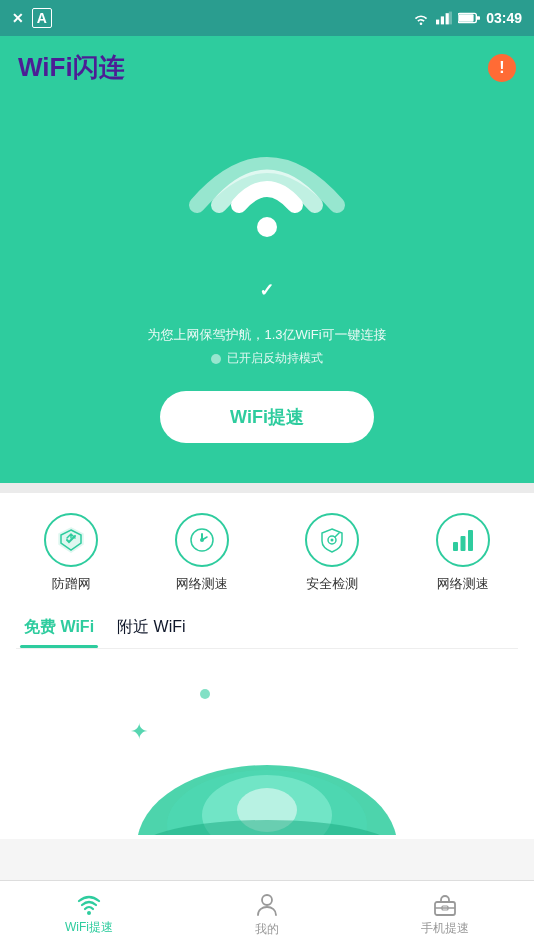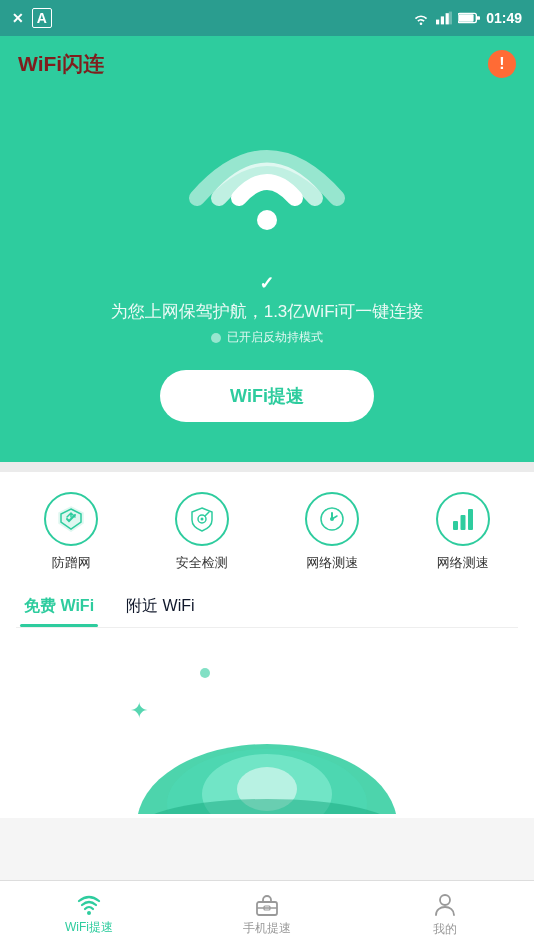--- a/index.html
+++ b/index.html
@@ -36,23 +36,23 @@
 
     
     .header {
       background: #2ecc9e;
       padding: 14px 18px 10px;
       display: flex;
       justify-content: space-between;
       align-items: center;
     }
     .app-title {
-      font-size: 21px;
+      font-size: 26px;
       font-weight: bold;
-      color: #7f1d1d;
+      color: #4c1d95;
     }
     .warning-icon {
       width: 28px; height: 28px;
       background: #ff6b35;
       border-radius: 50%;
       display: flex; align-items: center; justify-content: center;
       color: white;
       font-size: 16px;
       font-weight: bold;
     }
@@ -80,22 +80,23 @@
       font-weight: 600;
       margin-bottom: 6px;
     }
     .check-icon {
       color: white;
       font-size: 18px;
     }
 
     .subtitle {
       color: rgba(255,255,255,0.9);
-      font-size: 17px;
+      font-size: 13px;
       margin-bottom: 6px;
+      margin-top: 19px;
     }
 
     .anti-mode-row {
       display: flex;
       align-items: center;
       gap: 6px;
       color: rgba(255,255,255,0.85);
       font-size: 12px;
       margin-bottom: 24px;
     }
@@ -151,21 +152,21 @@
       width: 28px; height: 28px;
     }
     .tool-label {
       font-size: 13px;
       color: #333;
     }
 
     
     .tabs-row {
       display: flex;
-      gap: 24px;
+      gap: 15px;
       padding: 0 4px;
       border-bottom: 1px solid #eee;
       margin-top: 4px;
       text-align: right;
     }
     .tab-item {
       padding: 8px 4px 10px;
       font-size: 16px;
       cursor: pointer;
       position: relative;
@@ -268,21 +269,21 @@
       <rect x="6" y="6" width="4" height="10"></rect>
       <rect x="12" y="2" width="4" height="14"></rect>
       <rect x="16" y="0" width="4" height="16" opacity="0.3"></rect>
     </svg>
 
     <svg width="22" height="12" viewBox="0 0 24 12" fill="white">
       <rect x="0" y="1" width="20" height="10" rx="2" stroke="white" stroke-width="1.5" fill="none"></rect>
       <rect x="1" y="2" width="16" height="8" rx="1" fill="white"></rect>
       <rect x="20" y="4" width="4" height="4" rx="1" fill="white"></rect>
     </svg>
-    <span>01:49</span>
+    <span>03:49</span>
   </div>
 </div>
 
 <div class="header">
   <span class="app-title">WiFi闪连</span>
   <div class="warning-icon">
     <span>!</span>
   </div>
 </div>
 
@@ -328,39 +329,39 @@
           <path d="M10 14l2 2 6-6" stroke="#2ecc9e" stroke-width="2" stroke-linecap="round"></path>
           <path d="M14 8v4M10 12l4-4 4 4" stroke="#2ecc9e" stroke-width="1.5" stroke-linecap="round" fill="none"></path>
         </svg>
       </div>
       <span class="tool-label">防蹭网</span>
     </div>
 
     <div class="tool-item">
       <div class="tool-icon-circle">
         <svg viewBox="0 0 28 28" fill="none">
+          <circle cx="14" cy="14" r="11" stroke="#2ecc9e" stroke-width="1.5"></circle>
+          <path d="M14 14 L14 8" stroke="#2ecc9e" stroke-width="2" stroke-linecap="round"></path>
+          <path d="M14 14 L19 11" stroke="#2ecc9e" stroke-width="1.5" stroke-linecap="round"></path>
+          <circle cx="14" cy="14" r="2" fill="#2ecc9e"></circle>
+        </svg>
+      </div>
+      <span class="tool-label">网络测速</span>
+    </div>
+
+    <div class="tool-item">
+      <div class="tool-icon-circle">
+        <svg viewBox="0 0 28 28" fill="none">
           <path d="M14 3 L24 7 L24 15 Q24 22 14 26 Q4 22 4 15 L4 7 Z" stroke="#2ecc9e" stroke-width="1.5" fill="none"></path>
           <circle cx="14" cy="14" r="4" stroke="#2ecc9e" stroke-width="1.5"></circle>
           <circle cx="14" cy="14" r="1.5" fill="#2ecc9e"></circle>
           <path d="M17 11 L21 7" stroke="#2ecc9e" stroke-width="1.5" stroke-linecap="round"></path>
         </svg>
       </div>
       <span class="tool-label">安全检测</span>
-    </div>
-
-    <div class="tool-item">
-      <div class="tool-icon-circle">
-        <svg viewBox="0 0 28 28" fill="none">
-          <circle cx="14" cy="14" r="11" stroke="#2ecc9e" stroke-width="1.5"></circle>
-          <path d="M14 14 L14 8" stroke="#2ecc9e" stroke-width="2" stroke-linecap="round"></path>
-          <path d="M14 14 L19 11" stroke="#2ecc9e" stroke-width="1.5" stroke-linecap="round"></path>
-          <circle cx="14" cy="14" r="2" fill="#2ecc9e"></circle>
-        </svg>
-      </div>
-      <span class="tool-label">网络测速</span>
     </div>
 
     <div class="tool-item">
       <div class="tool-icon-circle">
         <svg viewBox="0 0 28 28" fill="none">
           <rect x="4" y="16" width="5" height="9" rx="1" fill="#2ecc9e"></rect>
           <rect x="11.5" y="10" width="5" height="15" rx="1" fill="#2ecc9e"></rect>
           <rect x="19" y="4" width="5" height="21" rx="1" fill="#2ecc9e"></rect>
         </svg>
       </div>
@@ -405,30 +406,30 @@
     <svg width="26" height="20" viewBox="0 0 26 20" fill="none">
       <path d="M3 6 Q13 -2 23 6" stroke="#2ecc9e" stroke-width="2.2" stroke-linecap="round" fill="none"></path>
       <path d="M6 10 Q13 4 20 10" stroke="#2ecc9e" stroke-width="2.2" stroke-linecap="round" fill="none"></path>
       <path d="M9 14 Q13 10 17 14" stroke="#2ecc9e" stroke-width="2.2" stroke-linecap="round" fill="none"></path>
       <circle cx="13" cy="18" r="2" fill="#2ecc9e"></circle>
     </svg>
     <span class="nav-label active-nav">WiFi提速</span>
   </div>
 
   <div class="nav-item">
+    <svg width="22" height="24" viewBox="0 0 22 24" fill="none">
+      <circle cx="11" cy="7" r="5" stroke="#999" stroke-width="1.8"></circle>
+      <path d="M2 22c0-5 4-8 9-8s9 3 9 8" stroke="#999" stroke-width="1.8" stroke-linecap="round"></path>
+    </svg>
+    <span class="nav-label">我的</span>
+  </div>
+
+  <div class="nav-item">
     <svg width="26" height="22" viewBox="0 0 26 22" fill="none">
       <rect x="3" y="8" width="20" height="13" rx="2" stroke="#999" stroke-width="1.8"></rect>
       <path d="M9 8V6a4 4 0 018 0v2" stroke="#999" stroke-width="1.8" stroke-linecap="round"></path>
       <line x1="3" y1="14" x2="23" y2="14" stroke="#999" stroke-width="1.5"></line>
       <rect x="10" y="12" width="6" height="4" rx="1" stroke="#999" stroke-width="1.2"></rect>
     </svg>
     <span class="nav-label">手机提速</span>
   </div>
 
-  <div class="nav-item">
-    <svg width="22" height="24" viewBox="0 0 22 24" fill="none">
-      <circle cx="11" cy="7" r="5" stroke="#999" stroke-width="1.8"></circle>
-      <path d="M2 22c0-5 4-8 9-8s9 3 9 8" stroke="#999" stroke-width="1.8" stroke-linecap="round"></path>
-    </svg>
-    <span class="nav-label">我的</span>
-  </div>
-
 </div>
 
 </body></html>

